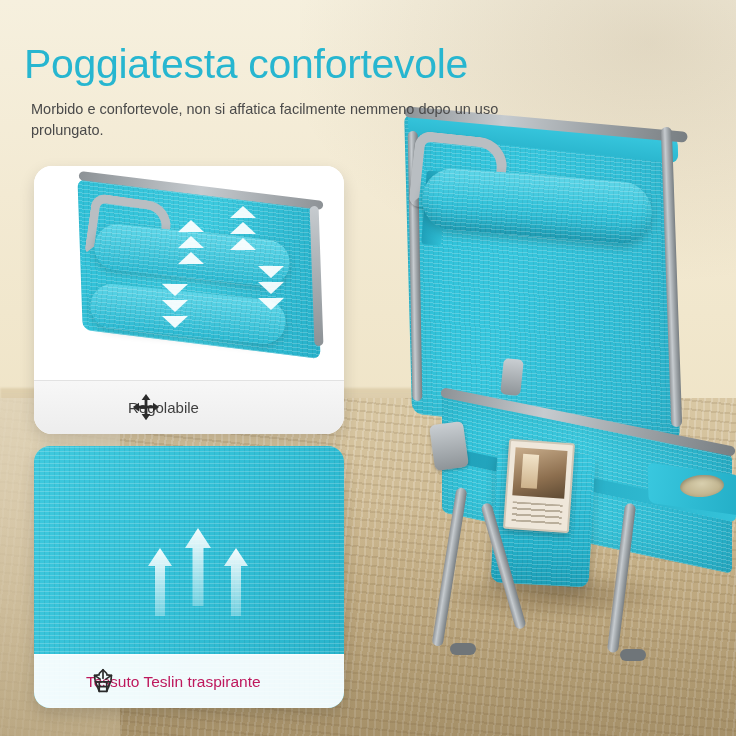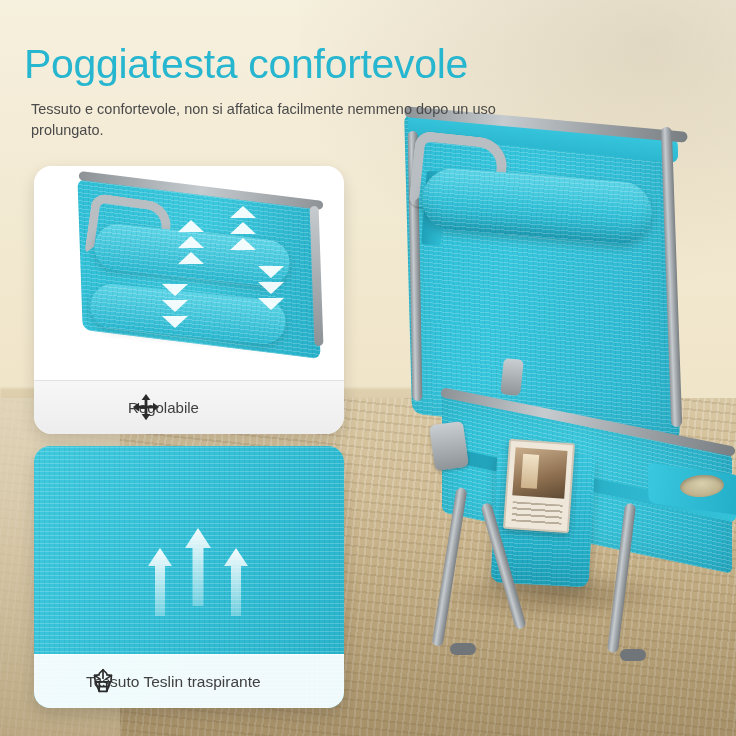--- a/index.html
+++ b/index.html
@@ -356,21 +356,21 @@
   .card2 .mesh { border-radius: 16px; }
   .c2-arrows { position: absolute; left: 104px; top: 74px; width: 120px; height: 110px; }
   .c2-label {
     position: absolute; left: 0; bottom: 0; width: 310px; height: 54px;
     background: rgba(255,255,255,0.93);
     display: flex; align-items: center; gap: 12px;
     padding-left: 52px;
     box-sizing: border-box;
     border-top: 1px solid rgba(255,255,255,0.6);
   }
-  .c2-label .txt { font-size: 15.5px; color: #404040; }
+  .c2-label .txt { font-size: 15.5px; color: #be185d; }
   .icon-breathe { position: absolute; left: 54px; bottom: 12px; width: 30px; height: 30px; }
 </style>
 </head>
 <body>
 
 <div id="page">
 
   <div class="scene">
     <div class="wall"></div>
     <div class="wall-shadow"></div>
@@ -419,21 +419,21 @@
 
       <div class="tube leg-a"></div>
       <div class="tube leg-b"></div>
       <div class="tube leg-c"></div>
       <div class="leg-foot" style="left:70px; top:538px;"></div>
       <div class="leg-foot" style="left:240px; top:544px;"></div>
     </div>
   </div>
 
   <div class="title">Poggiatesta confortevole</div>
-  <div class="subtitle">Tessuto e confortevole, non si affatica facilmente nemmeno dopo un uso prolungato.</div>
+  <div class="subtitle">Morbido e confortevole, non si affatica facilmente nemmeno dopo un uso prolungato.</div>
 
   <div class="card1">
     <div class="card1-img">
       <div class="c1-panel">
         <div class="mesh"></div>
       </div>
       <div class="c1-frame-top"></div>
       <div class="c1-frame-right"></div>
       <div class="c1-armloop"></div>
       <div class="c1-pillow">

